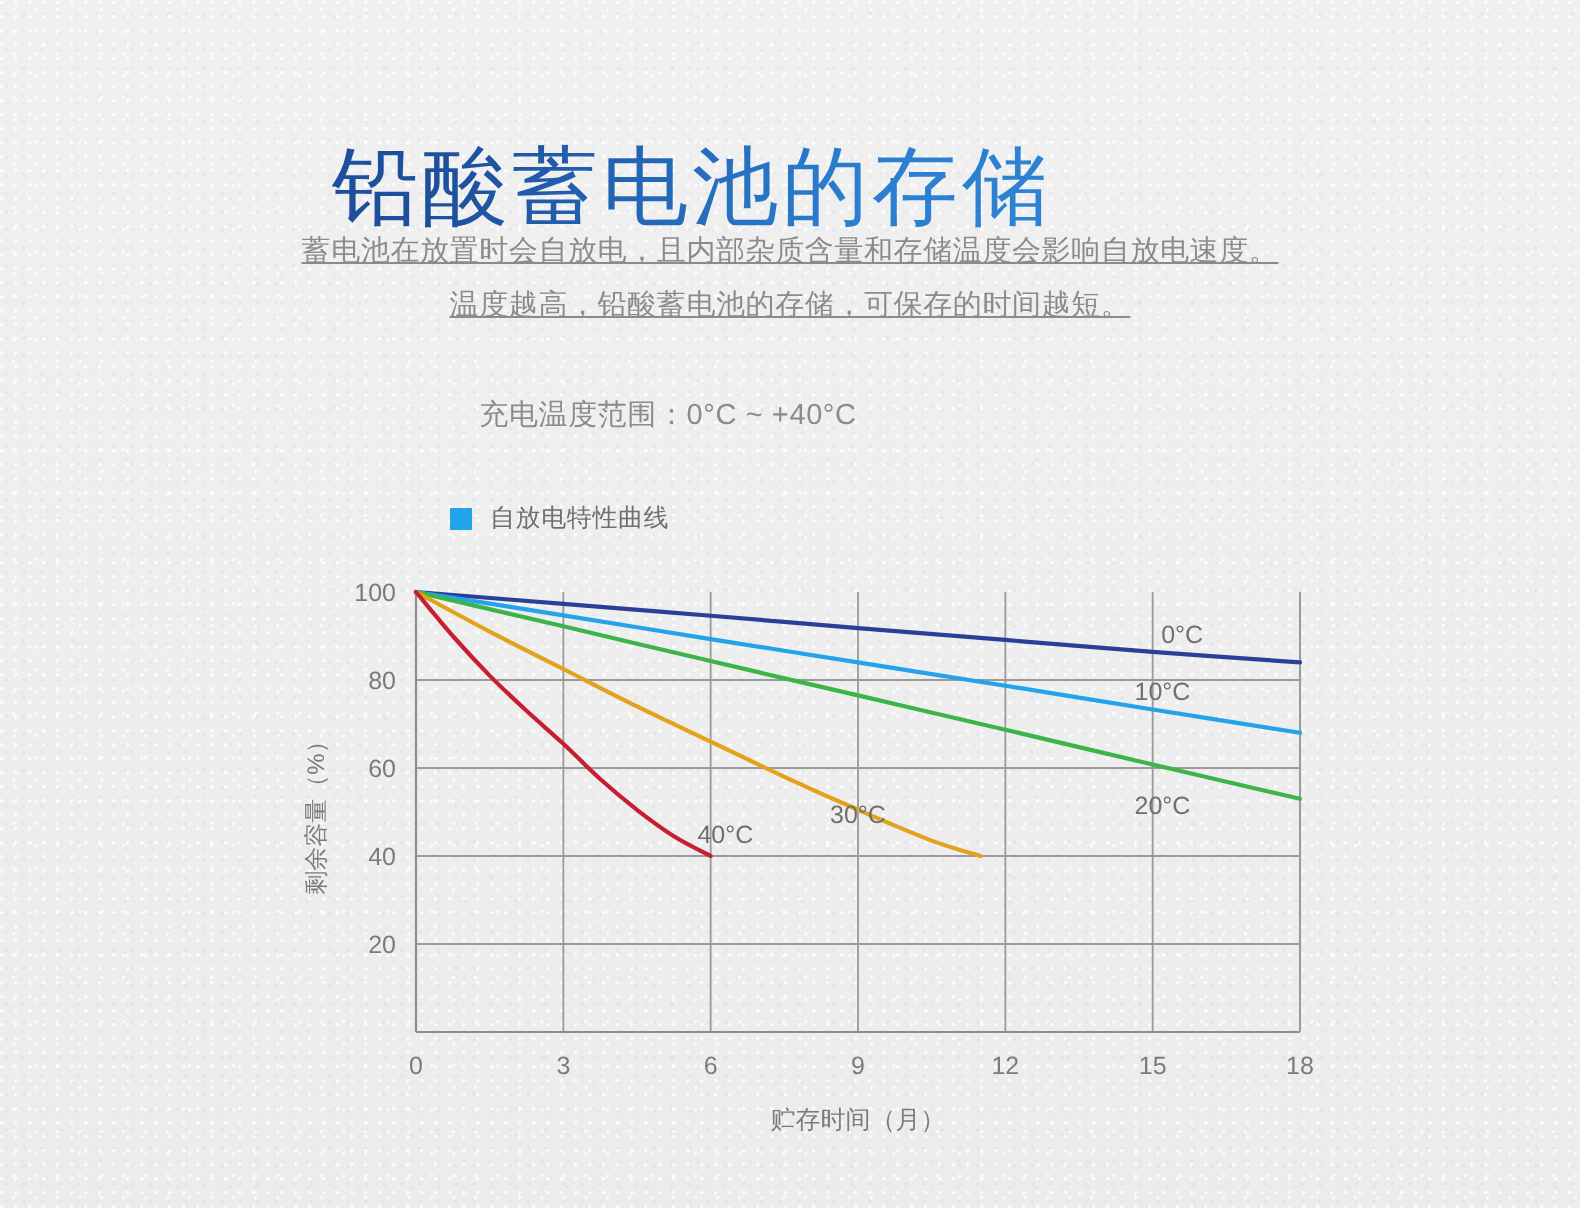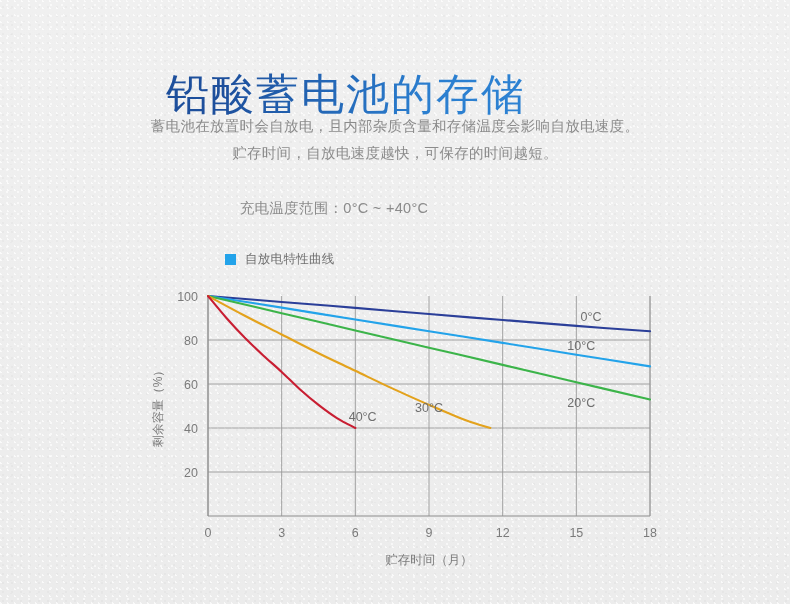--- a/index.html
+++ b/index.html
@@ -52,21 +52,21 @@
     position: absolute;
     left: 0;
     top: 113px;
     width: 790px;
     text-align: center;
     color: #8b8b8b;
     font-size: 14.5px;
     line-height: 27px;
     letter-spacing: 0.3px;
   }
-  .desc-line { display: block; white-space: nowrap; }
+  .desc-line { display: block; white-space: nowrap; text-decoration: underline; }
 
   
   #ranges {
     position: absolute;
     left: 0;
     top: 197px;
     width: 668px;
     display: flex;
     justify-content: center;
     align-items: baseline;
@@ -113,21 +113,21 @@
 </style>
 </head>
 <body>
 
 <div id="page">
 
   <h1 id="title">铅酸蓄电池的存储</h1>
 
   <div id="desc">
     <span class="desc-line">蓄电池在放置时会自放电，且内部杂质含量和存储温度会影响自放电速度。</span>
-    <span class="desc-line">贮存时间，自放电速度越快，可保存的时间越短。</span>
+    <span class="desc-line">温度越高，铅酸蓄电池的存储，可保存的时间越短。</span>
   </div>
 
   <div id="ranges">
     <span class="range-item">充电温度范围：0°C ~ +40°C</span>
   </div>
 
   <div id="legend">
     <span id="legend-swatch"></span>
     <span id="legend-label">自放电特性曲线</span>
   </div>

